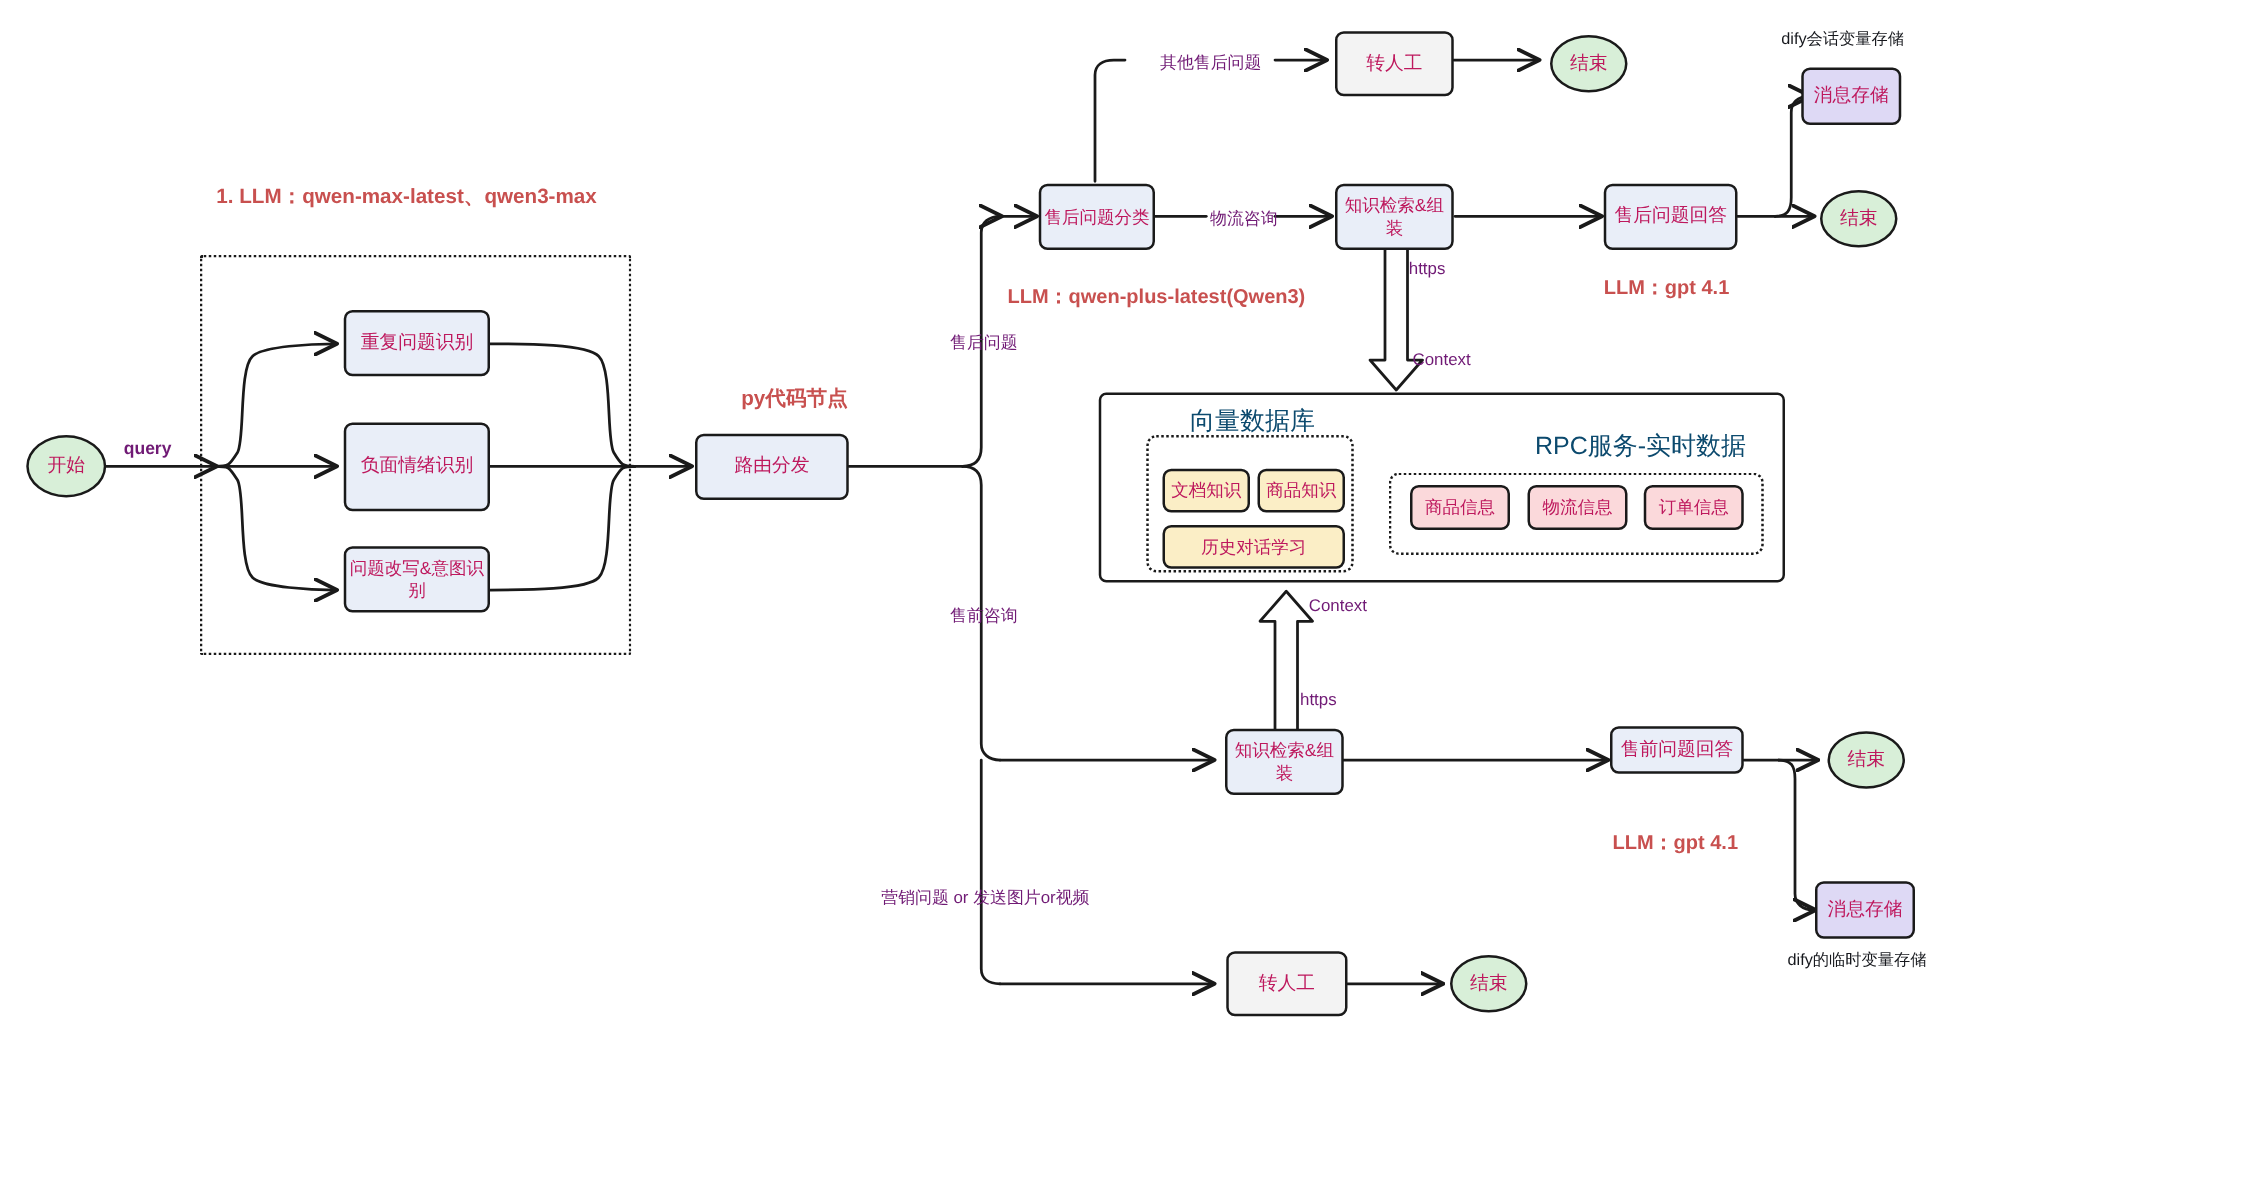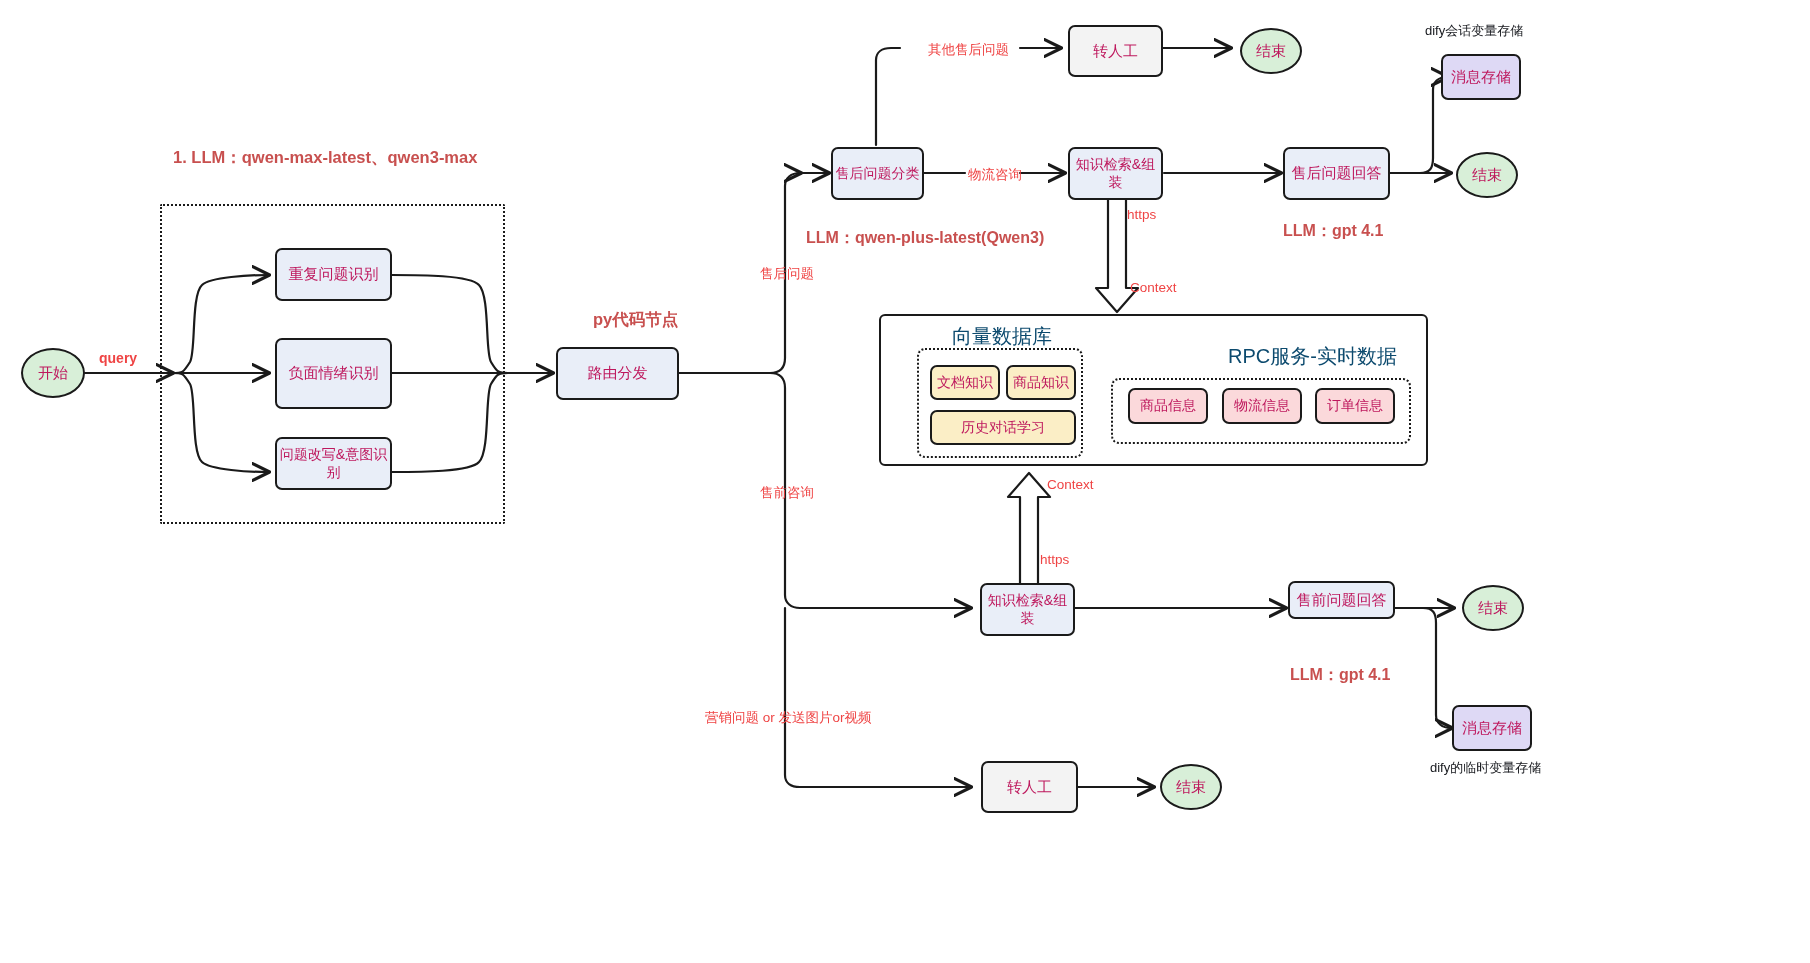--- a/index.html
+++ b/index.html
@@ -8,25 +8,25 @@
   svg.edges{position:absolute;left:0;top:0;width:1810px;height:963px;pointer-events:none;}
 
   .node{position:absolute;box-sizing:border-box;display:flex;align-items:center;justify-content:center;
         text-align:center;color:#be185d;line-height:1.25;}
   .rect{border:2.2px solid #1a1a1a;border-radius:7px;background:#e9eef8;font-size:15px;}
   .rect.gray{background:#f3f3f3;}
   .rect.purple{background:#ded9f5;}
   .ellipse{border:2.2px solid #1a1a1a;border-radius:50%;background:#d8efd8;font-size:15px;}
   .kbbox{border:2.2px solid #1a1a1a;border-radius:6px;background:transparent;}
   .dashgroup{border:2.6px dotted #1a1a1a;border-radius:8px;background:transparent;}
-  .yellowbox{border:2.2px solid #1a1a1a;border-radius:7px;background:#fbeec6;font-size:14px;}
+  .yellowbox{border:2.2px solid #1a1a1a;border-radius:7px;background:#fbeec6;font-size:14px;margin-top:10px;}
   .pinkbox{border:2.2px solid #1a1a1a;border-radius:7px;background:#fbd9db;font-size:14px;}
   .parallelbox{border:2.6px dotted #1a1a1a;border-radius:2px;background:transparent;}
 
-  .lbl{position:absolute;font-size:13.5px;color:#ef4444;white-space:nowrap;}
+  .lbl{position:absolute;font-size:13.5px;color:#701a75;white-space:nowrap;}
   .lbl.bold{font-weight:bold;font-size:14px;}
   .lbl.grouptitle{font-size:20px;color:#0c4a6e;}
   .note{position:absolute;color:#c8504f;font-weight:bold;font-size:16.5px;white-space:nowrap;line-height:1.55;}
   .note.small{font-size:16px;}
   .cap{position:absolute;font-size:13px;color:#16181d;white-space:nowrap;}
 </style>
 </head>
 <body>
 
 <div id="canvas">

